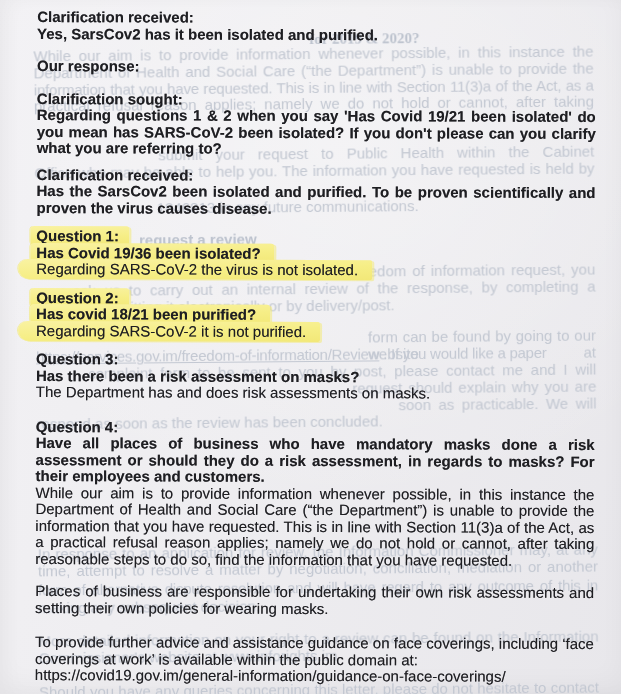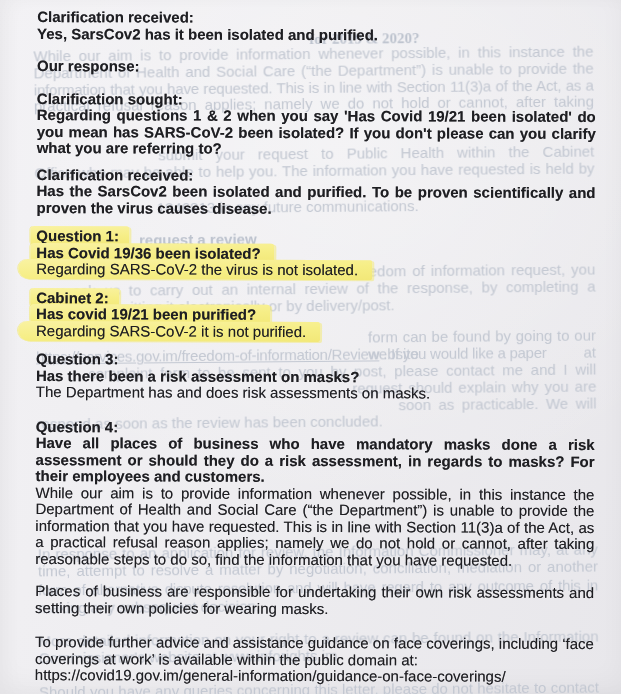--- a/index.html
+++ b/index.html
@@ -118,22 +118,22 @@
       <div class="b just">Has the SarsCov2 been isolated and purified. To be proven scientifically and proven the virus causes disease.</div>
     </div>
 
     <div class="blk mb12">
       <div class="b"><span class="hl hl-tail">Question 1:</span></div>
       <div class="b"><span class="hl hl-mid">Has Covid 19/36 been isolated?</span></div>
       <div><span class="hl hl-blob hl-mid">Regarding SARS-CoV-2 the virus is not isolated.</span></div>
     </div>
 
     <div class="blk mb12">
-      <div class="b"><span class="hl hl-tail">Cabinet 2:</span></div>
-      <div class="b"><span class="hl hl-mid">Has covid 19/21 been purified?</span></div>
+      <div class="b"><span class="hl hl-tail">Question 2:</span></div>
+      <div class="b"><span class="hl hl-mid">Has covid 18/21 been purified?</span></div>
       <div><span class="hl hl-blob hl-mid">Regarding SARS-CoV-2 it is not purified.</span></div>
     </div>
 
     <div class="blk mb18">
       <div class="b">Question 3:</div>
       <div class="b">Has there been a risk assessment on masks?</div>
       <div>The Department has and does risk assessments on masks.</div>
     </div>
 
     <div class="blk mb16">

